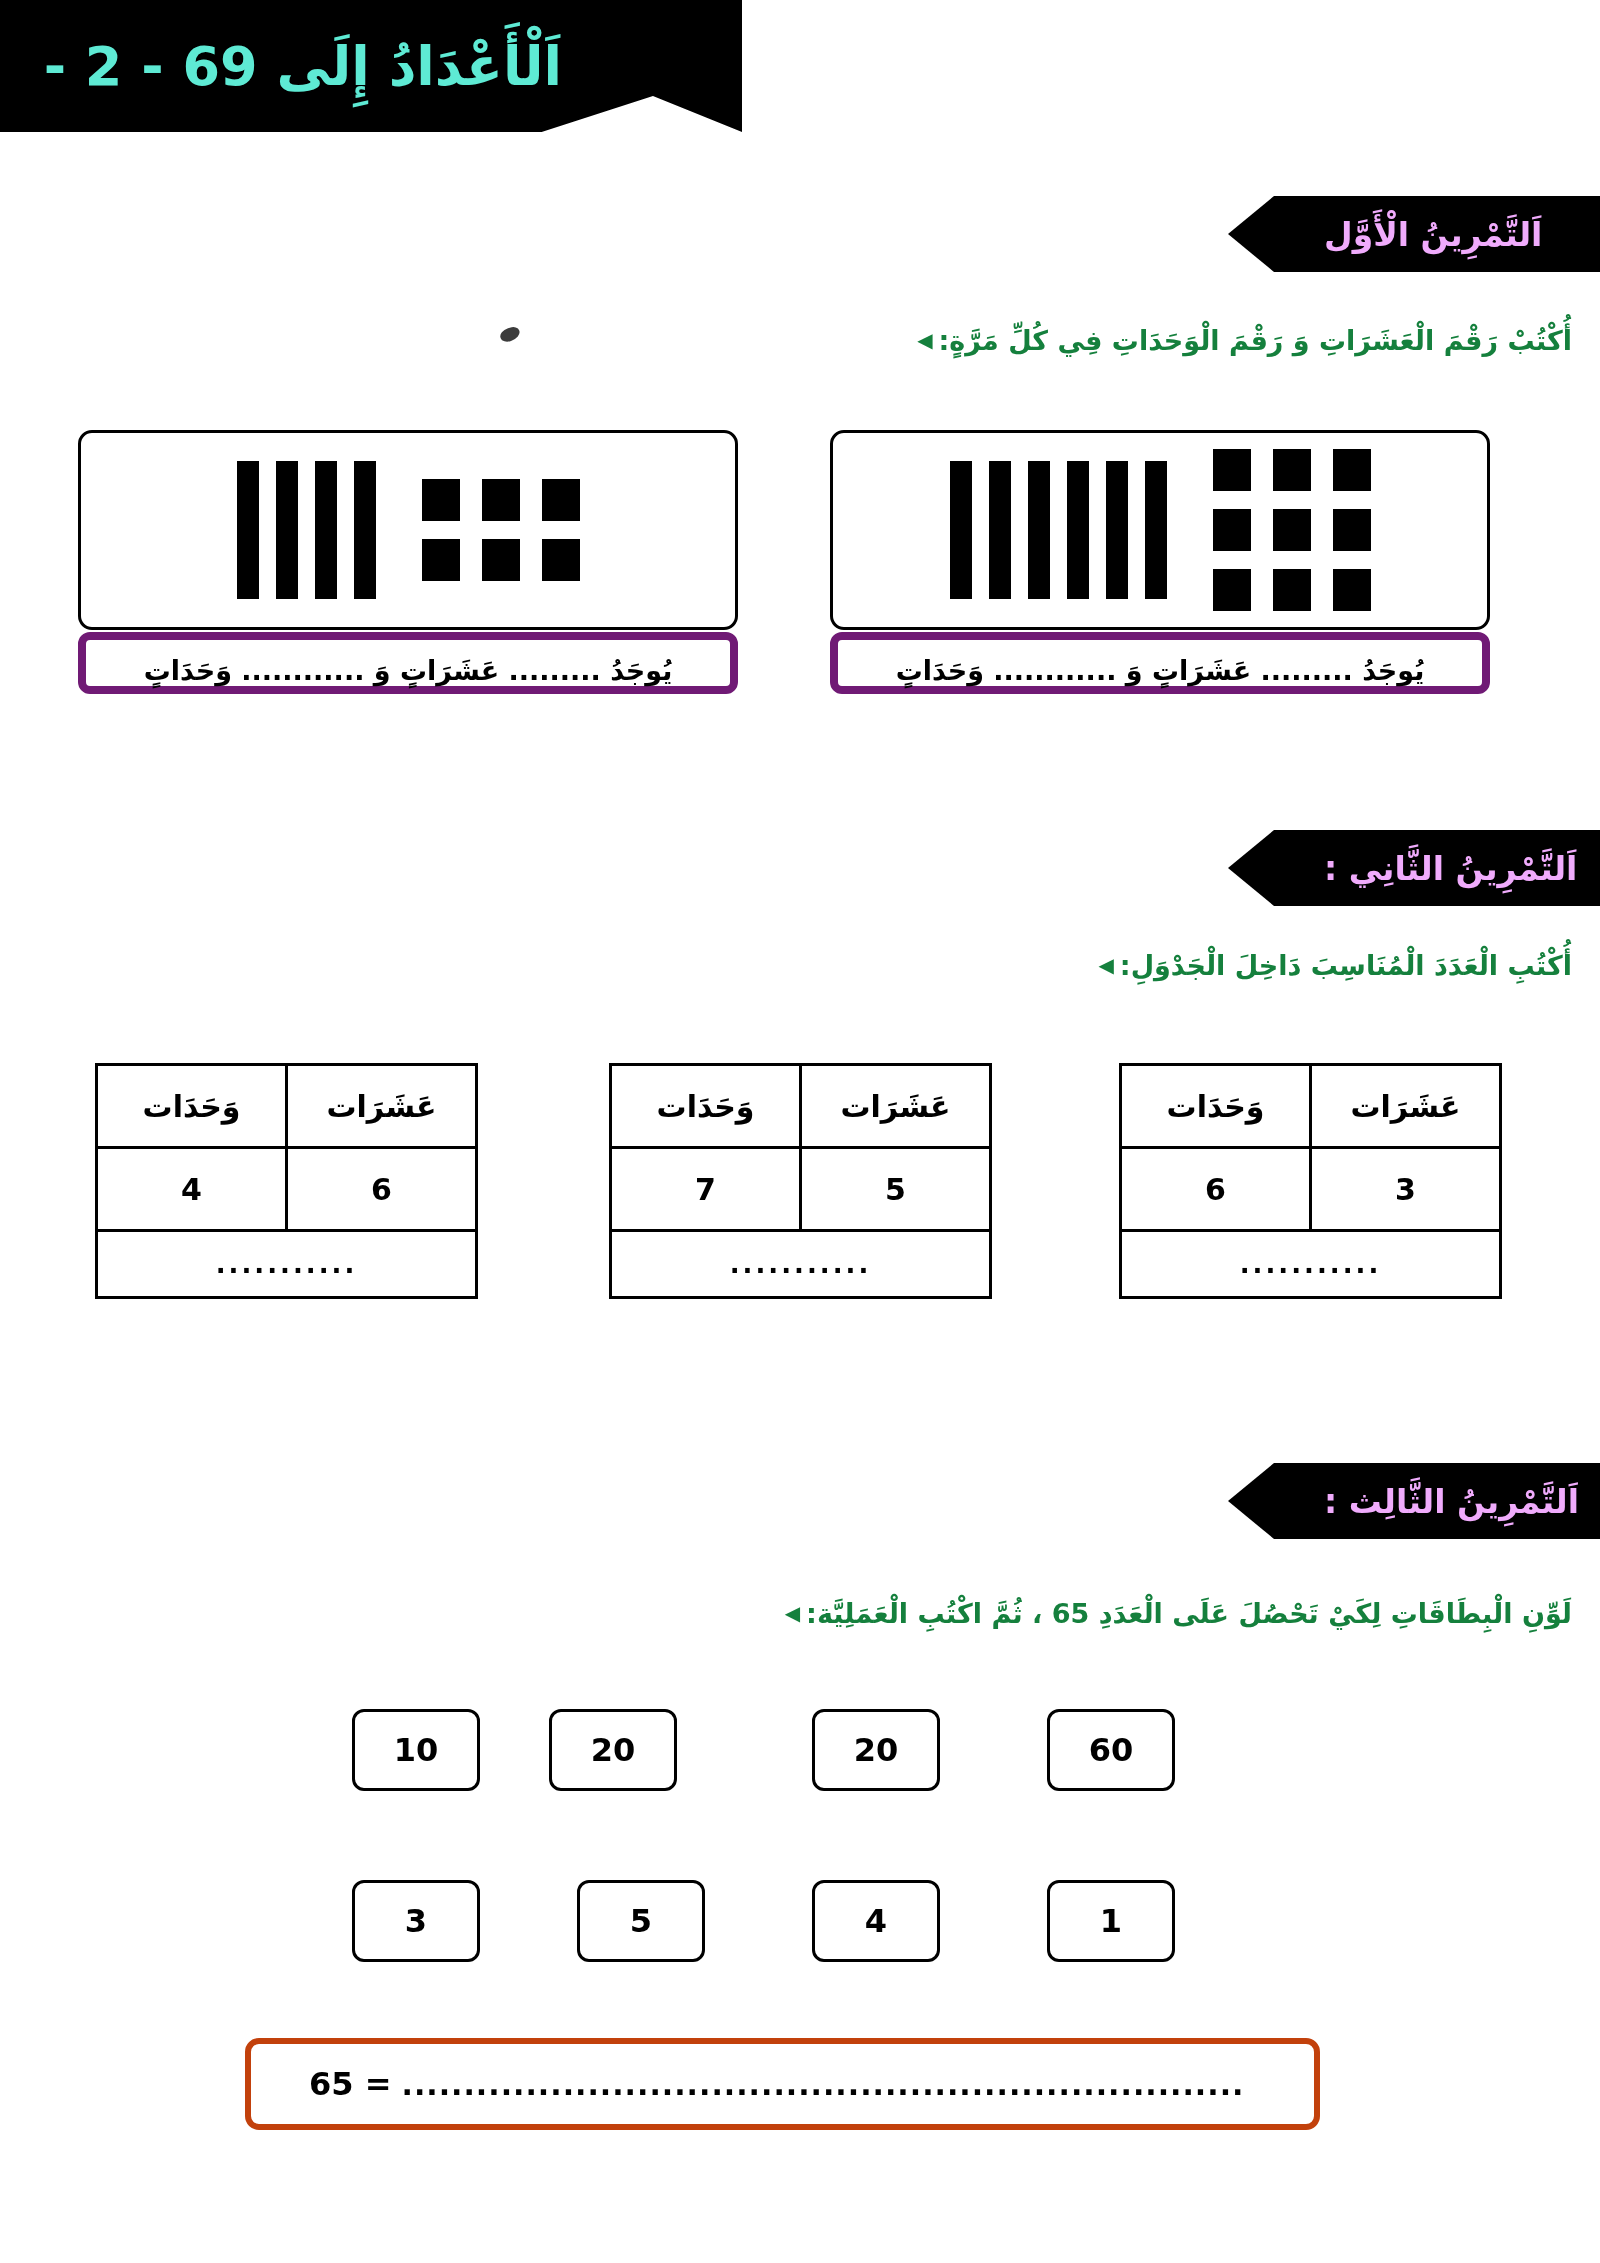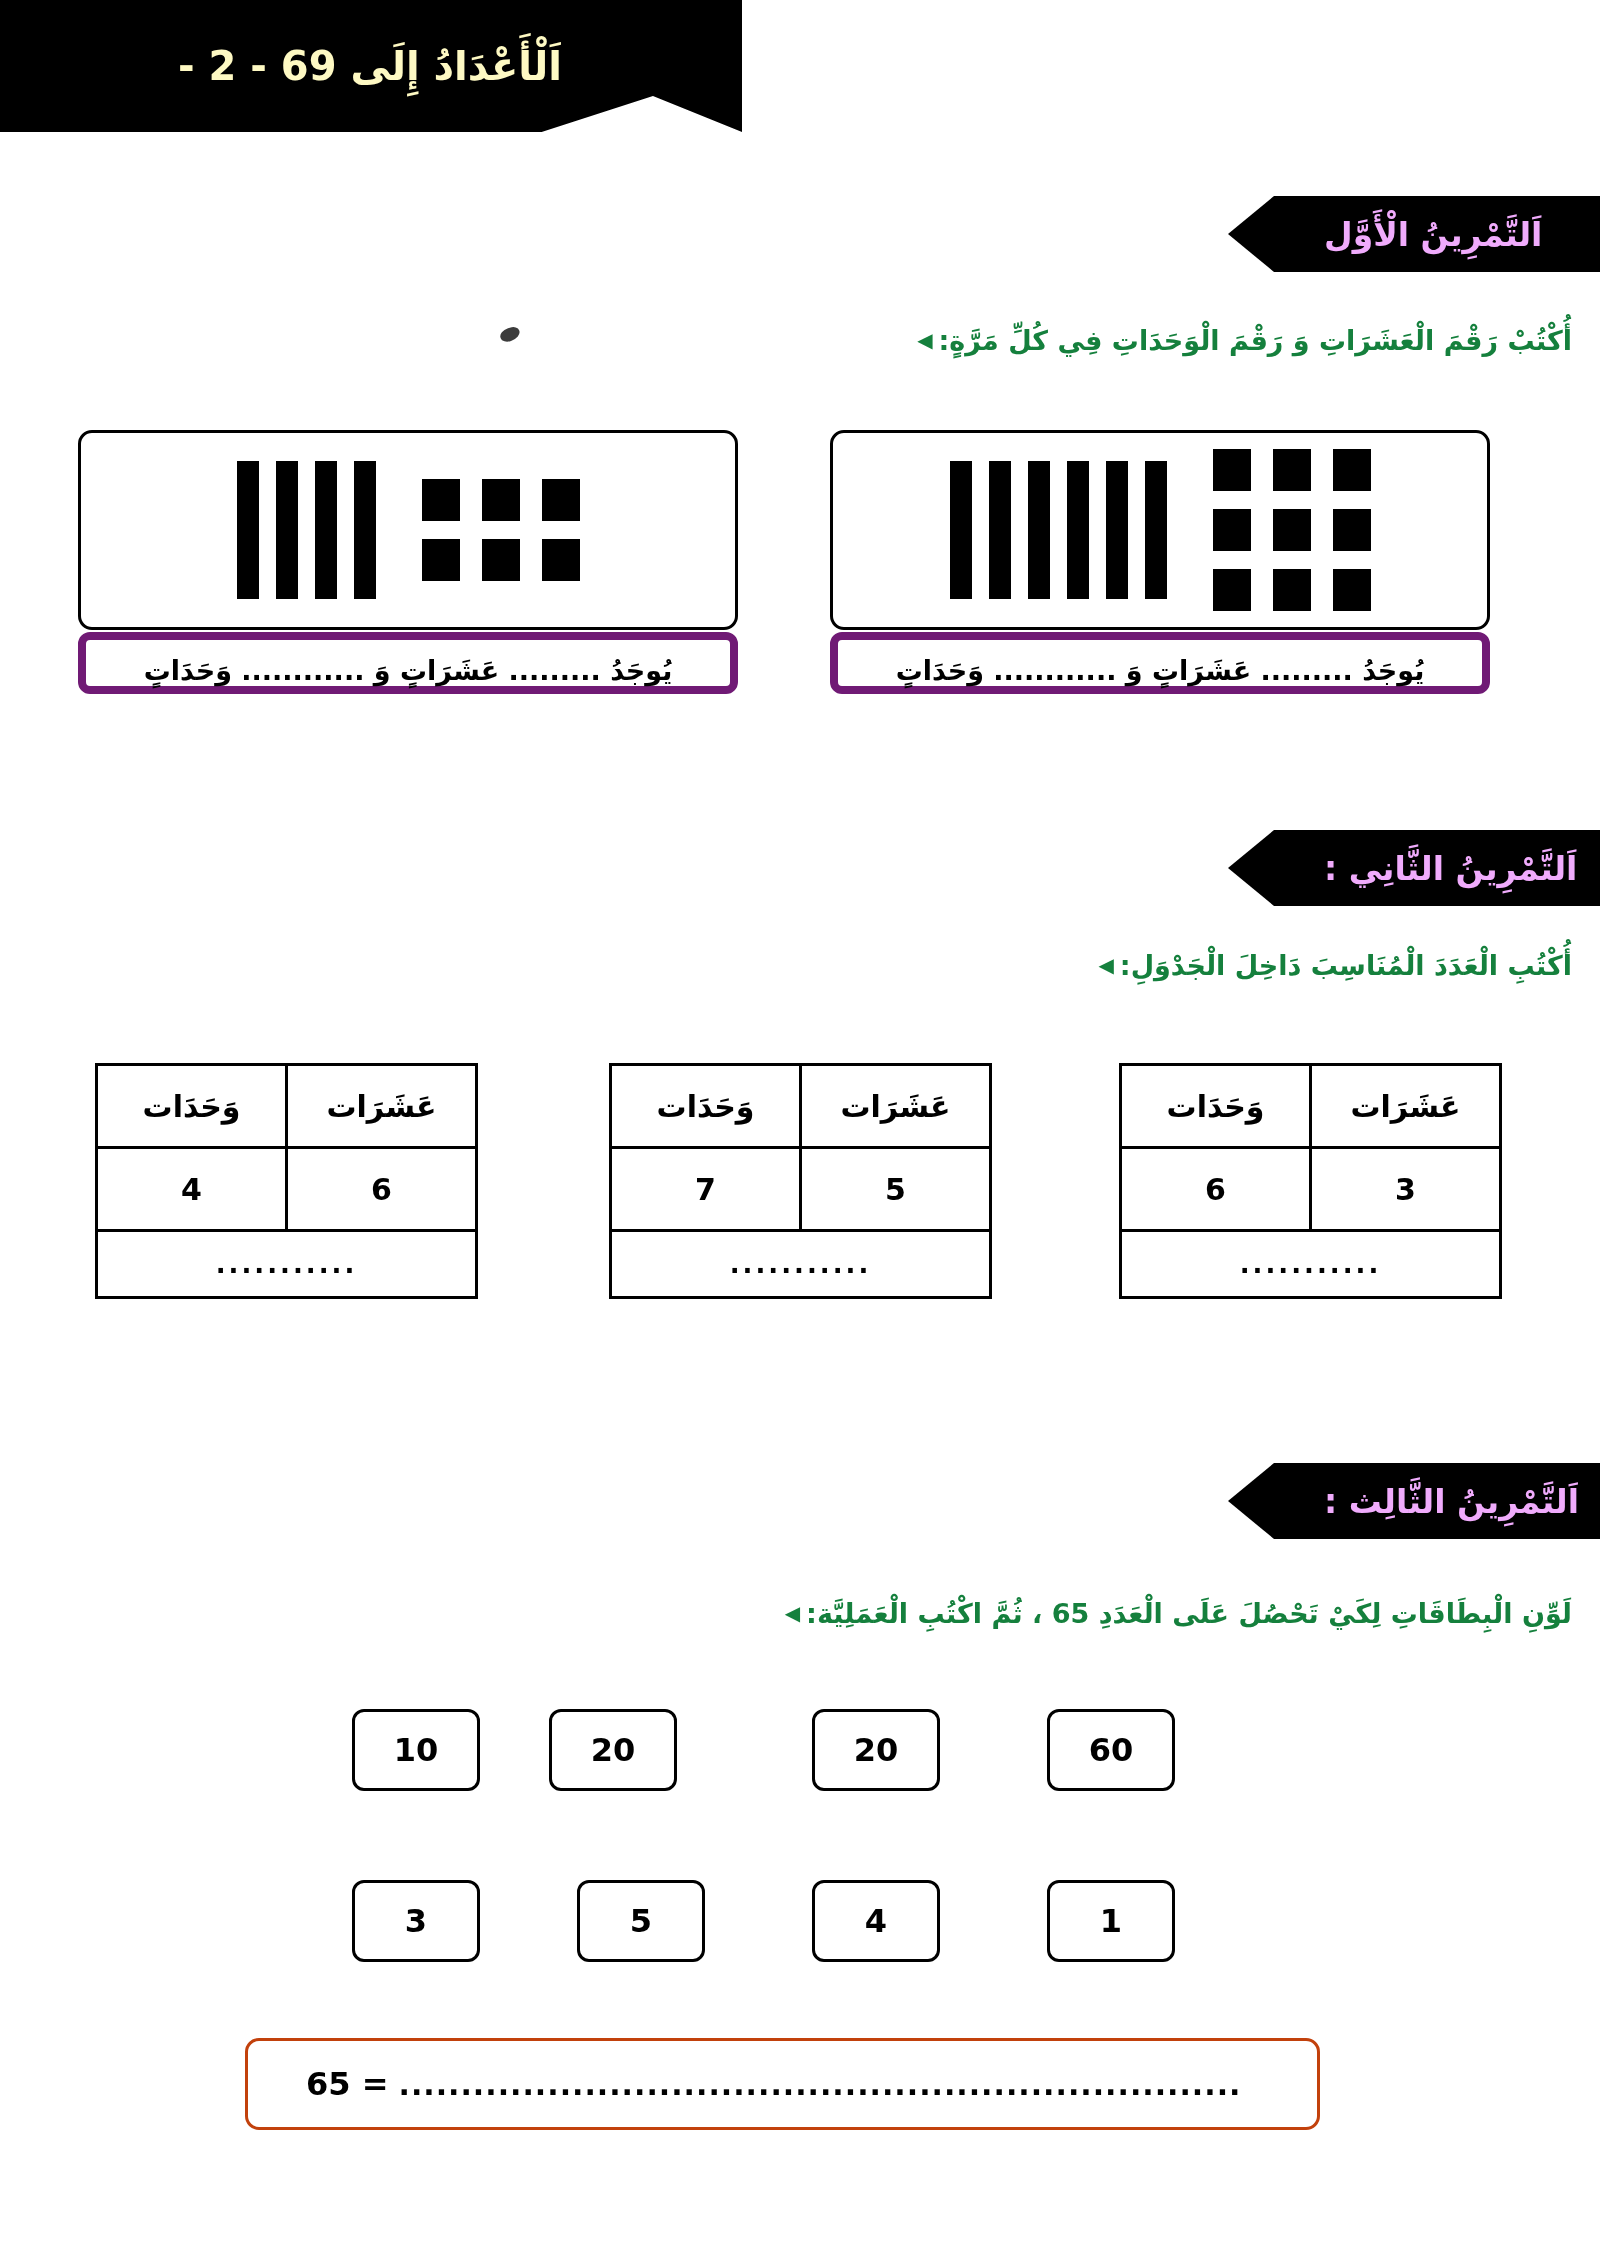--- a/index.html
+++ b/index.html
@@ -26,22 +26,22 @@
     background: #000000;
     -webkit-clip-path: polygon(0 0, 100% 0, 100% 132px, 88% 96px, 73% 132px, 0 132px);
     clip-path: polygon(0 0, 100% 0, 100% 132px, 88% 96px, 73% 132px, 0 132px);
     display: flex;
     align-items: center;
     justify-content: flex-end;
     box-sizing: border-box;
     padding-right: 180px;
   }
   .title-ribbon .title-text {
-    color: #fef9c3;
-    font-size: 40px;
+    color: #5eead4;
+    font-size: 54px;
     font-weight: bold;
     direction: rtl;
     white-space: nowrap;
     letter-spacing: 0.5px;
   }
 
   
   .ex-banner {
     position: absolute;
     right: 0;
@@ -177,21 +177,21 @@
     display: flex;
     align-items: center;
     justify-content: center;
     font-size: 32px;
     font-weight: bold;
   }
 
   .result-box {
     position: absolute;
     box-sizing: border-box;
-    border: 3px solid #c2410c;
+    border: 6px solid #c2410c;
     border-radius: 14px;
     background: #fff;
     display: flex;
     align-items: center;
     direction: ltr;
     padding-left: 58px;
   }
   .result-box .eq-label {
     font-size: 32px;
     font-weight: bold;

